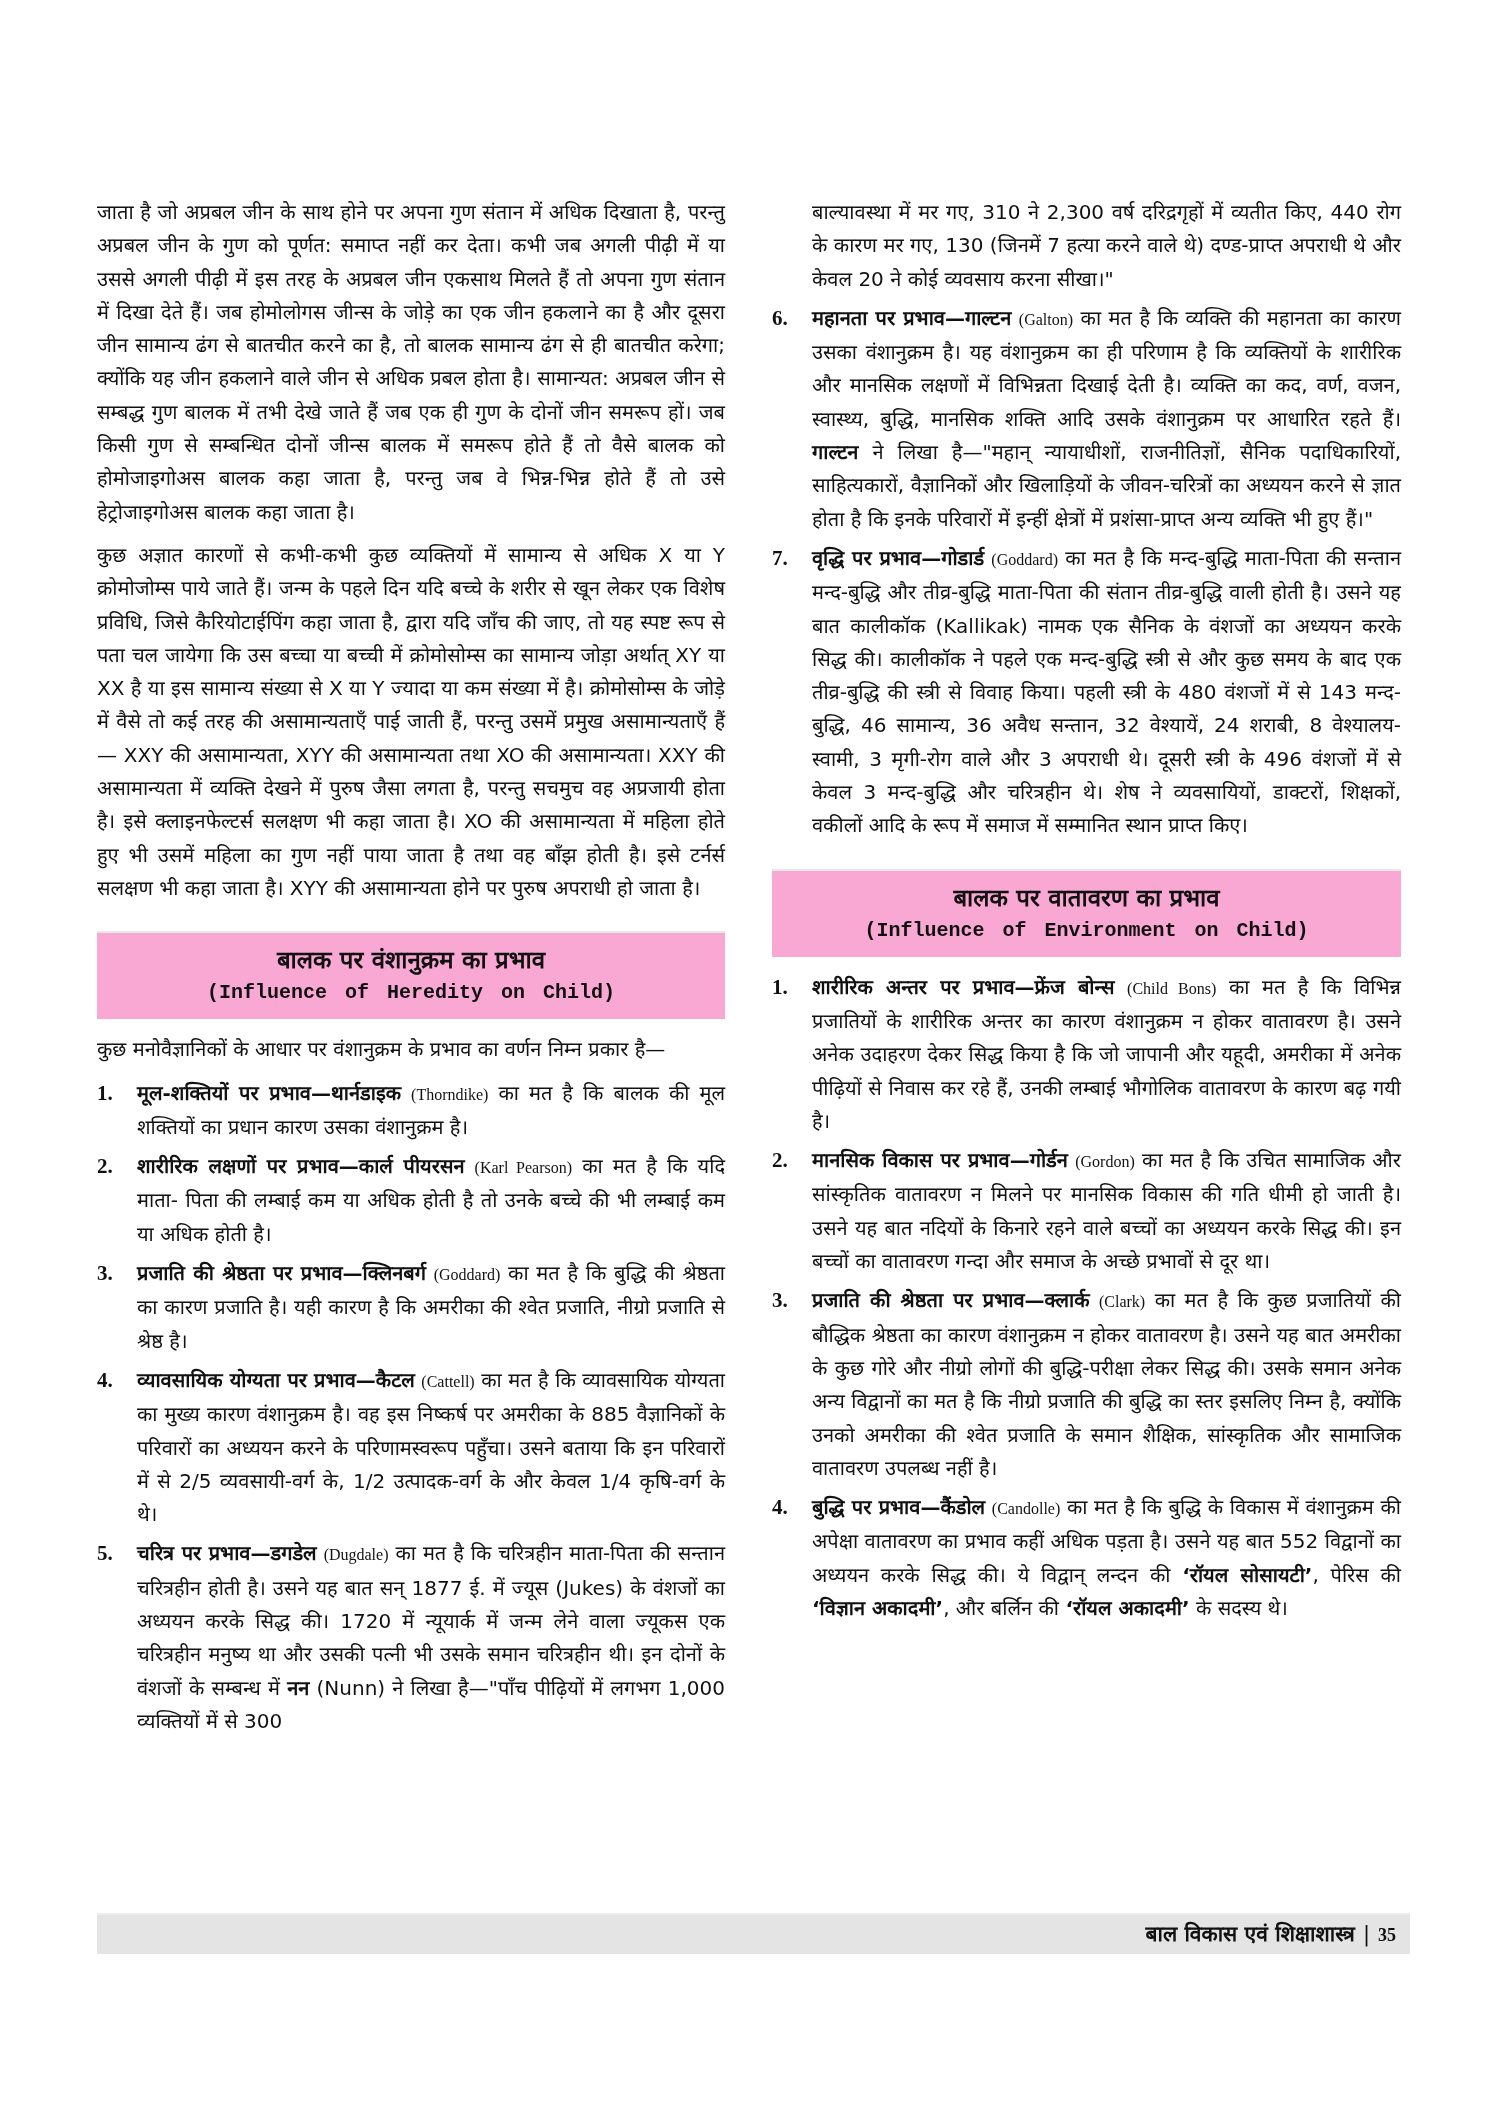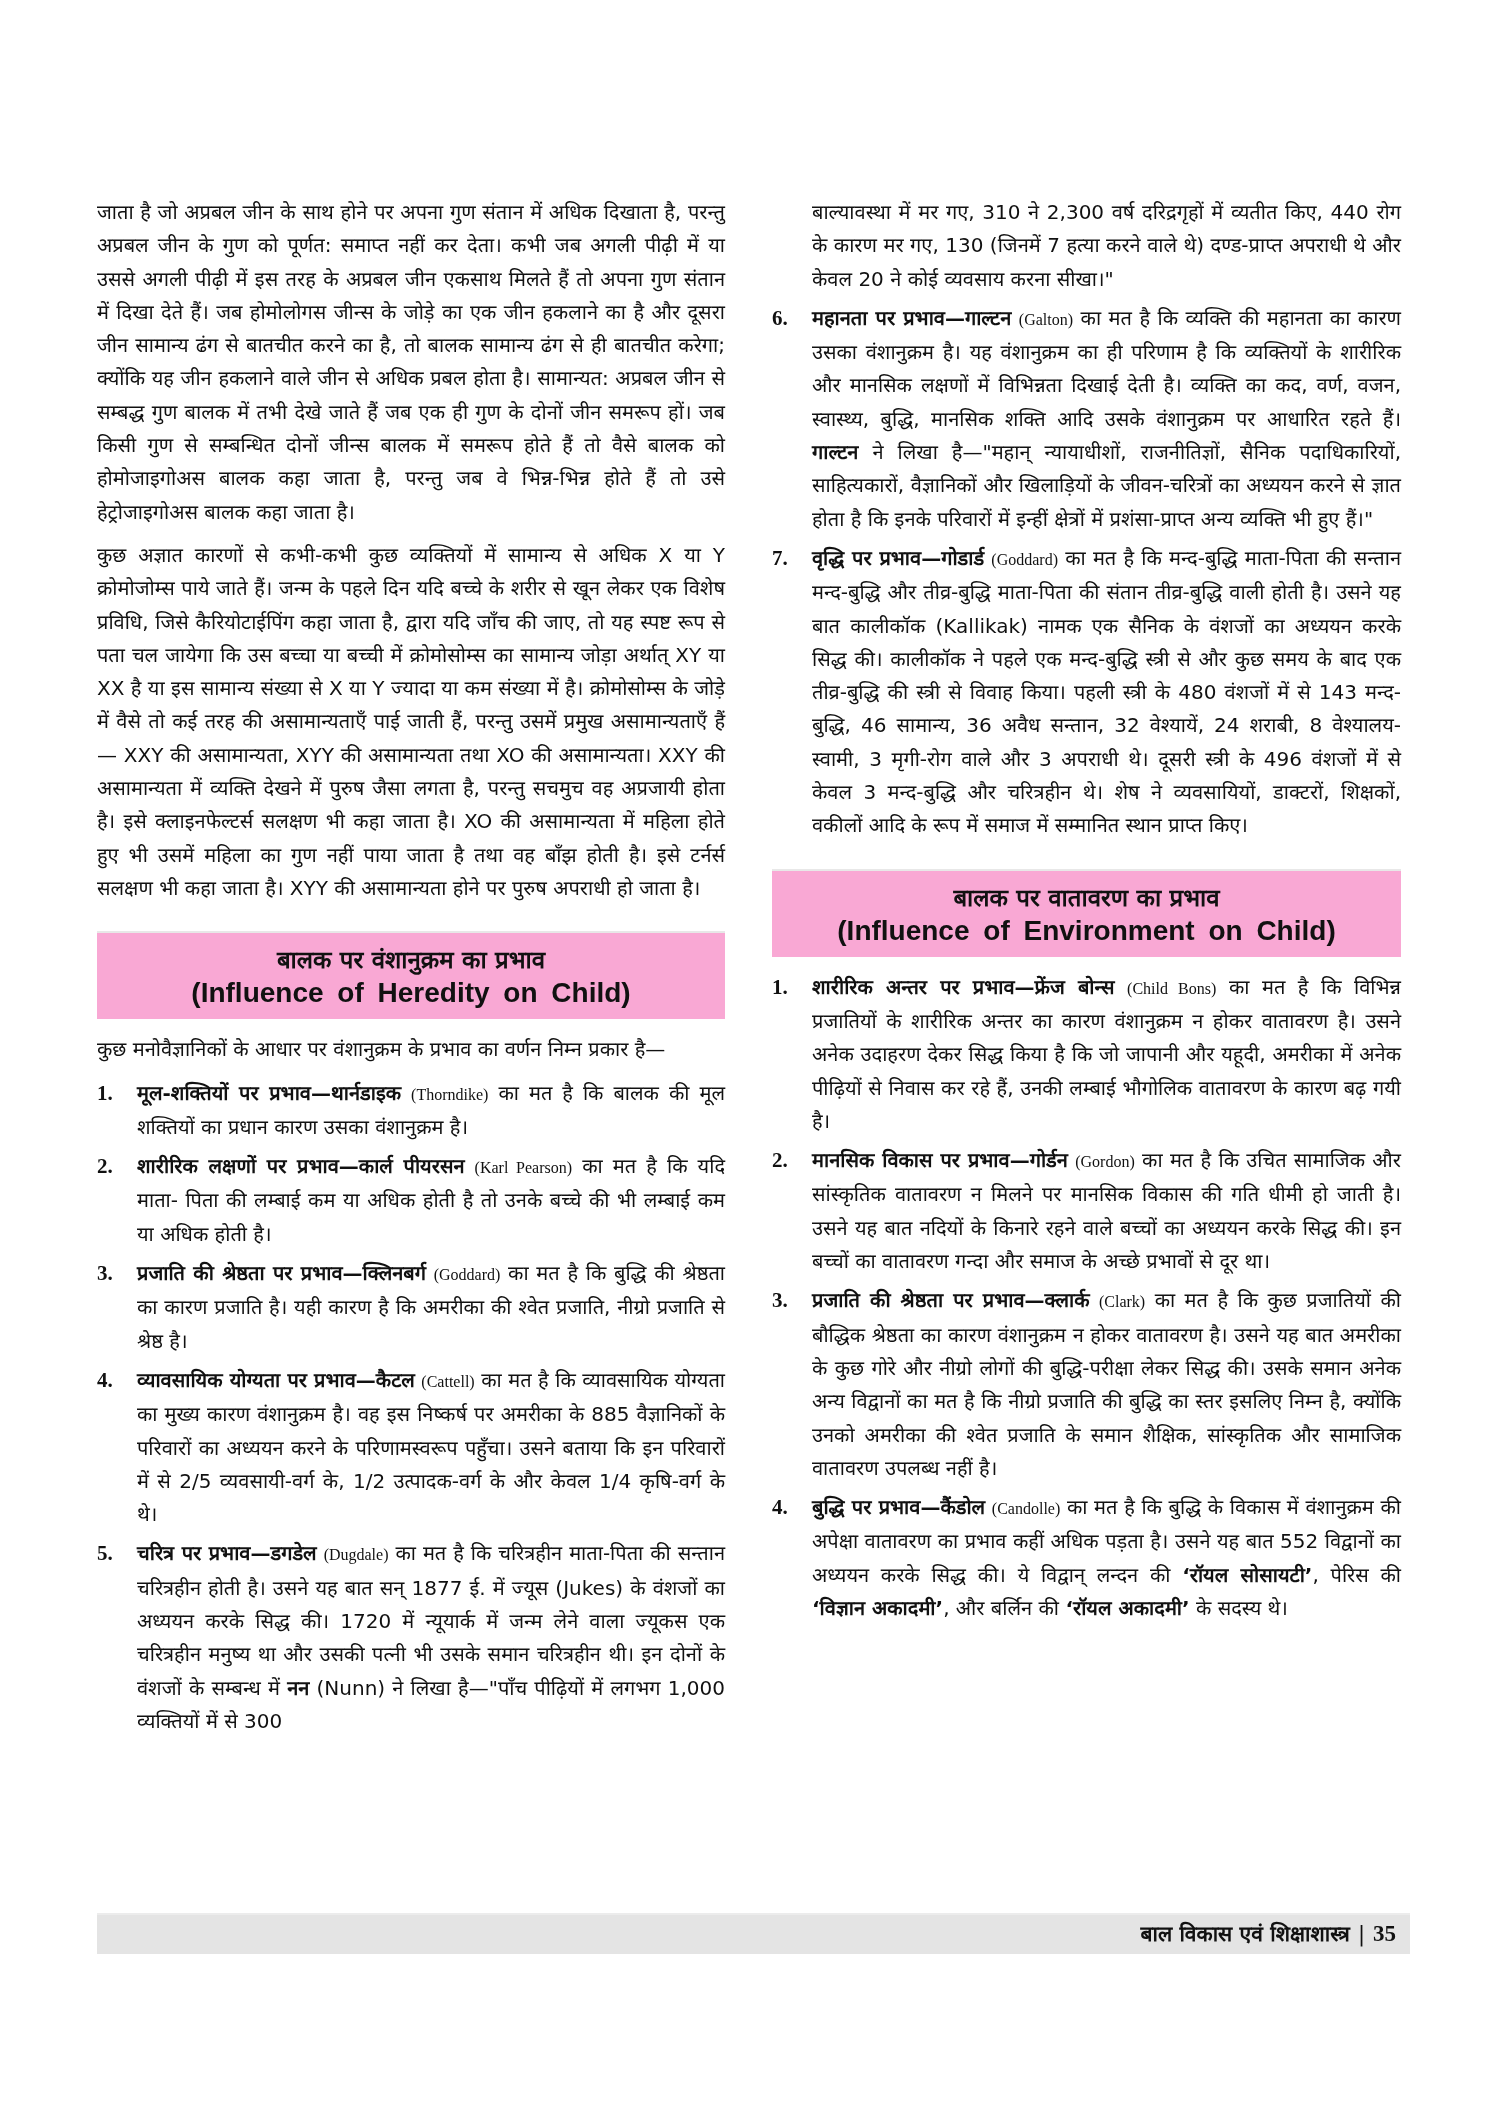--- a/index.html
+++ b/index.html
@@ -8,25 +8,25 @@
   .col { position:absolute; top:196px; width:628px; }
   .col.left { left:97px; }
   .col.right { left:772px; width:629px; }
   p.para { margin:0 0 10px 0; font-size:20px; line-height:33.3px; text-align:justify; text-align-last:left; }
   .item { position:relative; padding-left:40px; margin:0 0 6px 0; font-size:20px; line-height:33.3px; text-align:justify; }
   .item .num { position:absolute; left:0; top:0; font-family:"Liberation Serif", serif; font-weight:bold; font-size:21px; }
   .item b { font-weight:bold; }
   .latin { font-family:"Liberation Serif", serif; font-size:16px; }
   .hbox { background:#f9a8d4; border-top:2px solid #e8e8e8; text-align:center; padding:10px 0 10px 0; margin:26px 0 14px 0; }
   .hbox .hi { font-weight:bold; font-size:24px; line-height:34px; }
-  .hbox .en { font-family:Liberation Sans, sans-serif; font-weight:bold; font-size:28px; line-height:32px; word-spacing:6px; }
+  .hbox .en { font-family:Liberation Mono, monospace; font-weight:bold; font-size:20px; line-height:32px; word-spacing:6px; }
   .footer { position:absolute; left:97px; top:1913px; width:1313px; height:39px; background:#e4e4e4; border-top:2px solid #ececec; }
   .footer .ftxt { position:absolute; right:14px; top:4px; font-weight:bold; font-size:21px; }
   .footer .sep { font-weight:normal; margin:0 8px; }
-  .footer .pg { font-family:"Liberation Serif", serif; font-weight:bold; font-size:23px; }
+  .footer .pg { font-family:"Liberation Serif", serif; font-weight:bold; font-size:18px; }
 </style>
 </head>
 <body>
 
 <div class="col left">
   <p class="para">जाता है जो अप्रबल जीन के साथ होने पर अपना गुण संतान में अधिक दिखाता है, परन्तु अप्रबल जीन के गुण को पूर्णत: समाप्त नहीं कर देता। कभी जब अगली पीढ़ी में या उससे अगली पीढ़ी में इस तरह के अप्रबल जीन एकसाथ मिलते हैं तो अपना गुण संतान में दिखा देते हैं। जब होमोलोगस जीन्स के जोड़े का एक जीन हकलाने का है और दूसरा जीन सामान्य ढंग से बातचीत करने का है, तो बालक सामान्य ढंग से ही बातचीत करेगा; क्योंकि यह जीन हकलाने वाले जीन से अधिक प्रबल होता है। सामान्यत: अप्रबल जीन से सम्बद्ध गुण बालक में तभी देखे जाते हैं जब एक ही गुण के दोनों जीन समरूप हों। जब किसी गुण से सम्बन्धित दोनों जीन्स बालक में समरूप होते हैं तो वैसे बालक को होमोजाइगोअस बालक कहा जाता है, परन्तु जब वे भिन्न-भिन्न होते हैं तो उसे हेट्रोजाइगोअस बालक कहा जाता है।</p>
   <p class="para">कुछ अज्ञात कारणों से कभी-कभी कुछ व्यक्तियों में सामान्य से अधिक X या Y क्रोमोजोम्स पाये जाते हैं। जन्म के पहले दिन यदि बच्चे के शरीर से खून लेकर एक विशेष प्रविधि, जिसे कैरियोटाईपिंग कहा जाता है, द्वारा यदि जाँच की जाए, तो यह स्पष्ट रूप से पता चल जायेगा कि उस बच्चा या बच्ची में क्रोमोसोम्स का सामान्य जोड़ा अर्थात् XY या XX है या इस सामान्य संख्या से X या Y ज्यादा या कम संख्या में है। क्रोमोसोम्स के जोड़े में वैसे तो कई तरह की असामान्यताएँ पाई जाती हैं, परन्तु उसमें प्रमुख असामान्यताएँ हैं— XXY की असामान्यता, XYY की असामान्यता तथा XO की असामान्यता। XXY की असामान्यता में व्यक्ति देखने में पुरुष जैसा लगता है, परन्तु सचमुच वह अप्रजायी होता है। इसे क्लाइनफेल्टर्स सलक्षण भी कहा जाता है। XO की असामान्यता में महिला होते हुए भी उसमें महिला का गुण नहीं पाया जाता है तथा वह बाँझ होती है। इसे टर्नर्स सलक्षण भी कहा जाता है। XYY की असामान्यता होने पर पुरुष अपराधी हो जाता है।</p>
 
   <div class="hbox">
     <div class="hi">बालक पर वंशानुक्रम का प्रभाव</div>

